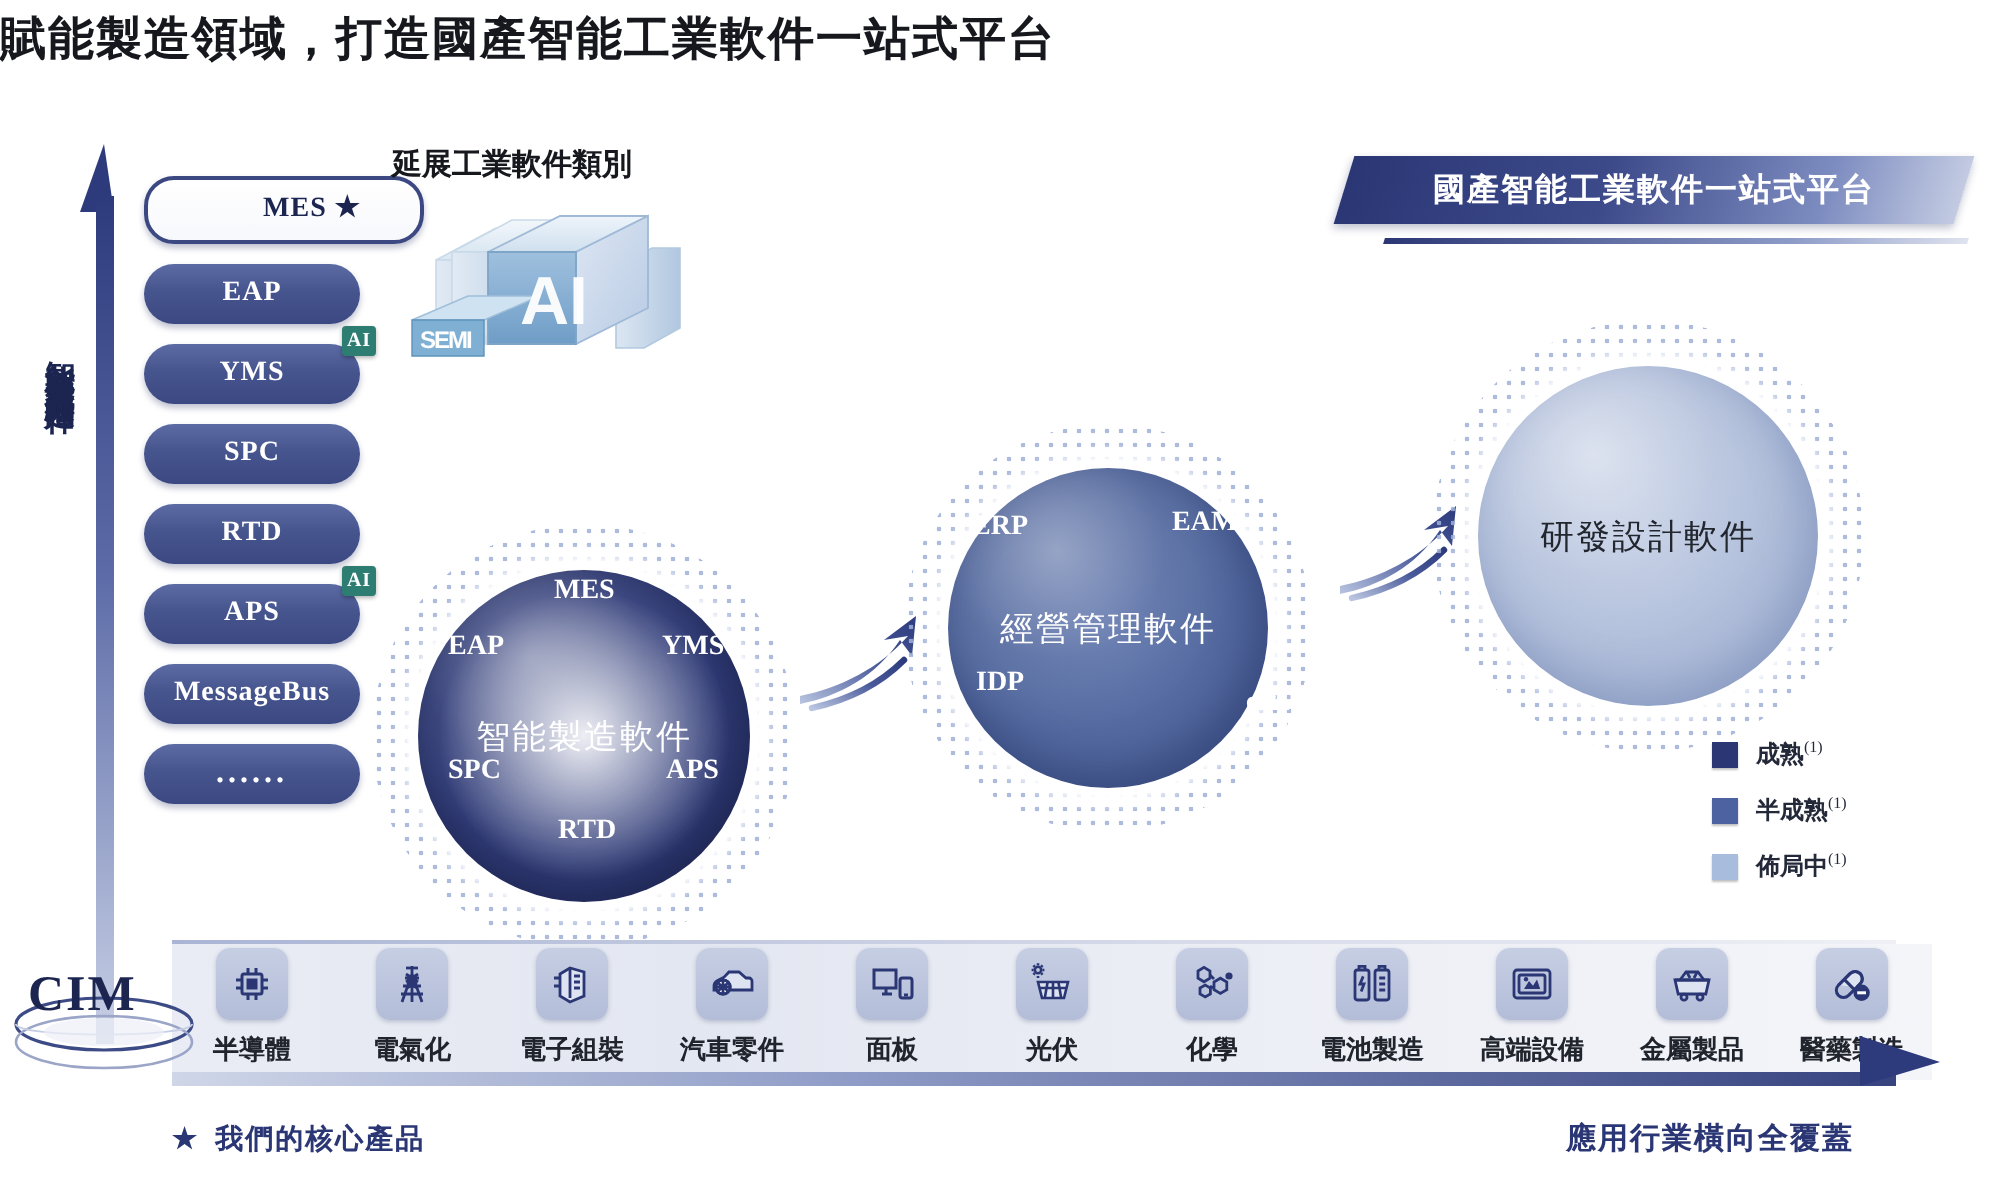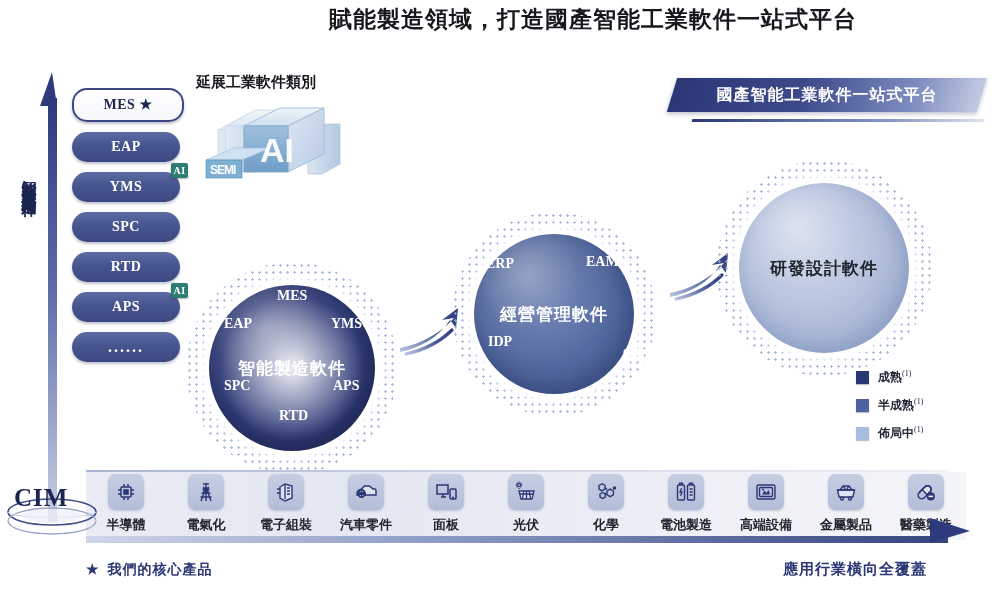--- a/index.html
+++ b/index.html
@@ -4,21 +4,21 @@
 <style>
   html,body{margin:0;padding:0;}
   body{
     width:1000px;height:594px;position:relative;overflow:hidden;
     background:#ffffff;
     font-family:"Liberation Sans","DejaVu Sans",sans-serif;
     color:#1f2a5a;
   }
   
   #page-title{
-    position:absolute;left:0;top:4px;width:857px;text-align:right;
+    position:absolute;left:0;top:4px;width:857px;text-align:left;
     font-family:"Liberation Serif","DejaVu Serif",serif;
     font-weight:bold;font-size:23px;color:#16181d;letter-spacing:1px;
   }
   
   #vaxis{position:absolute;left:40px;top:72px;width:26px;height:450px;}
   #vaxis .shaft{
     position:absolute;left:8px;top:26px;width:9px;height:424px;
     background:linear-gradient(180deg,#2d3b7d 0%,#5d6ca8 45%,#c9d1e6 100%);
   }
   #vaxis .head{
@@ -38,21 +38,21 @@
   .pill{
     position:relative;width:108px;height:30px;margin-bottom:10px;
     border-radius:15px;display:flex;align-items:center;justify-content:center;
     font-family:"Liberation Serif","DejaVu Serif",serif;
     font-weight:bold;font-size:14px;color:#ffffff;letter-spacing:.5px;
     background:linear-gradient(180deg,#5c6ba4 0%,#47558f 45%,#3b4881 100%);
     box-shadow:0 2px 3px rgba(40,50,100,.30);
   }
   .pill.core{
     background:linear-gradient(180deg,#ffffff 0%,#f7f8fc 100%);
-    color:#1b2550;border:2px solid #3b4881;line-height:1;
+    color:#1b2550;border:2px solid #3b4881;line-height:1;padding-left:28px;
   }
   .pill .ai-badge{
     position:absolute;right:-8px;top:-9px;width:17px;height:15px;
     background:#2e7d72;color:#fff;font-family:"Liberation Serif",serif;
     font-size:10px;font-weight:bold;line-height:15px;text-align:center;
     border-radius:2px;box-shadow:0 1px 2px rgba(0,0,0,.3);
   }
   .pill .dots{letter-spacing:2px;font-size:16px;line-height:10px;}
   
   #extend-title{
@@ -69,21 +69,21 @@
     -webkit-mask-image:radial-gradient(circle at 50% 50%,transparent 0%,transparent 58%,#000 64%,#000 82%,transparent 99%);
     mask-image:radial-gradient(circle at 50% 50%,transparent 0%,transparent 58%,#000 64%,#000 82%,transparent 99%);
     opacity:.85;
   }
   .sphere{
     position:absolute;border-radius:50%;
     display:flex;align-items:center;justify-content:center;
   }
   .sphere .core-label{
     font-family:"Liberation Serif","DejaVu Serif",serif;
-    font-weight:bold;letter-spacing:1px;
+    font-weight:normal;letter-spacing:1px;
   }
   .sat{
     position:absolute;color:#ffffff;
     font-family:"Liberation Serif","DejaVu Serif",serif;
     font-weight:bold;font-size:14px;white-space:nowrap;
   }
   
   #halo1{left:186px;top:262px;width:212px;height:212px;}
   #sphere1{
     left:209px;top:285px;width:166px;height:166px;
@@ -225,20 +225,23 @@
     </div>
     <div class="pill">
       <span>SPC</span>
     </div>
     <div class="pill">
       <span>RTD</span>
     </div>
     <div class="pill">
       <span>APS</span>
       <span class="ai-badge">AI</span>
+    </div>
+    <div class="pill">
+      <span>MessageBus</span>
     </div>
     <div class="pill">
       <span class="dots">......</span>
     </div>
   </div>
 
 <div id="extend-title">延展工業軟件類別</div>
 <div id="cube-wrap">
   <svg width="150" height="95" viewBox="0 0 150 95">
     <defs>

